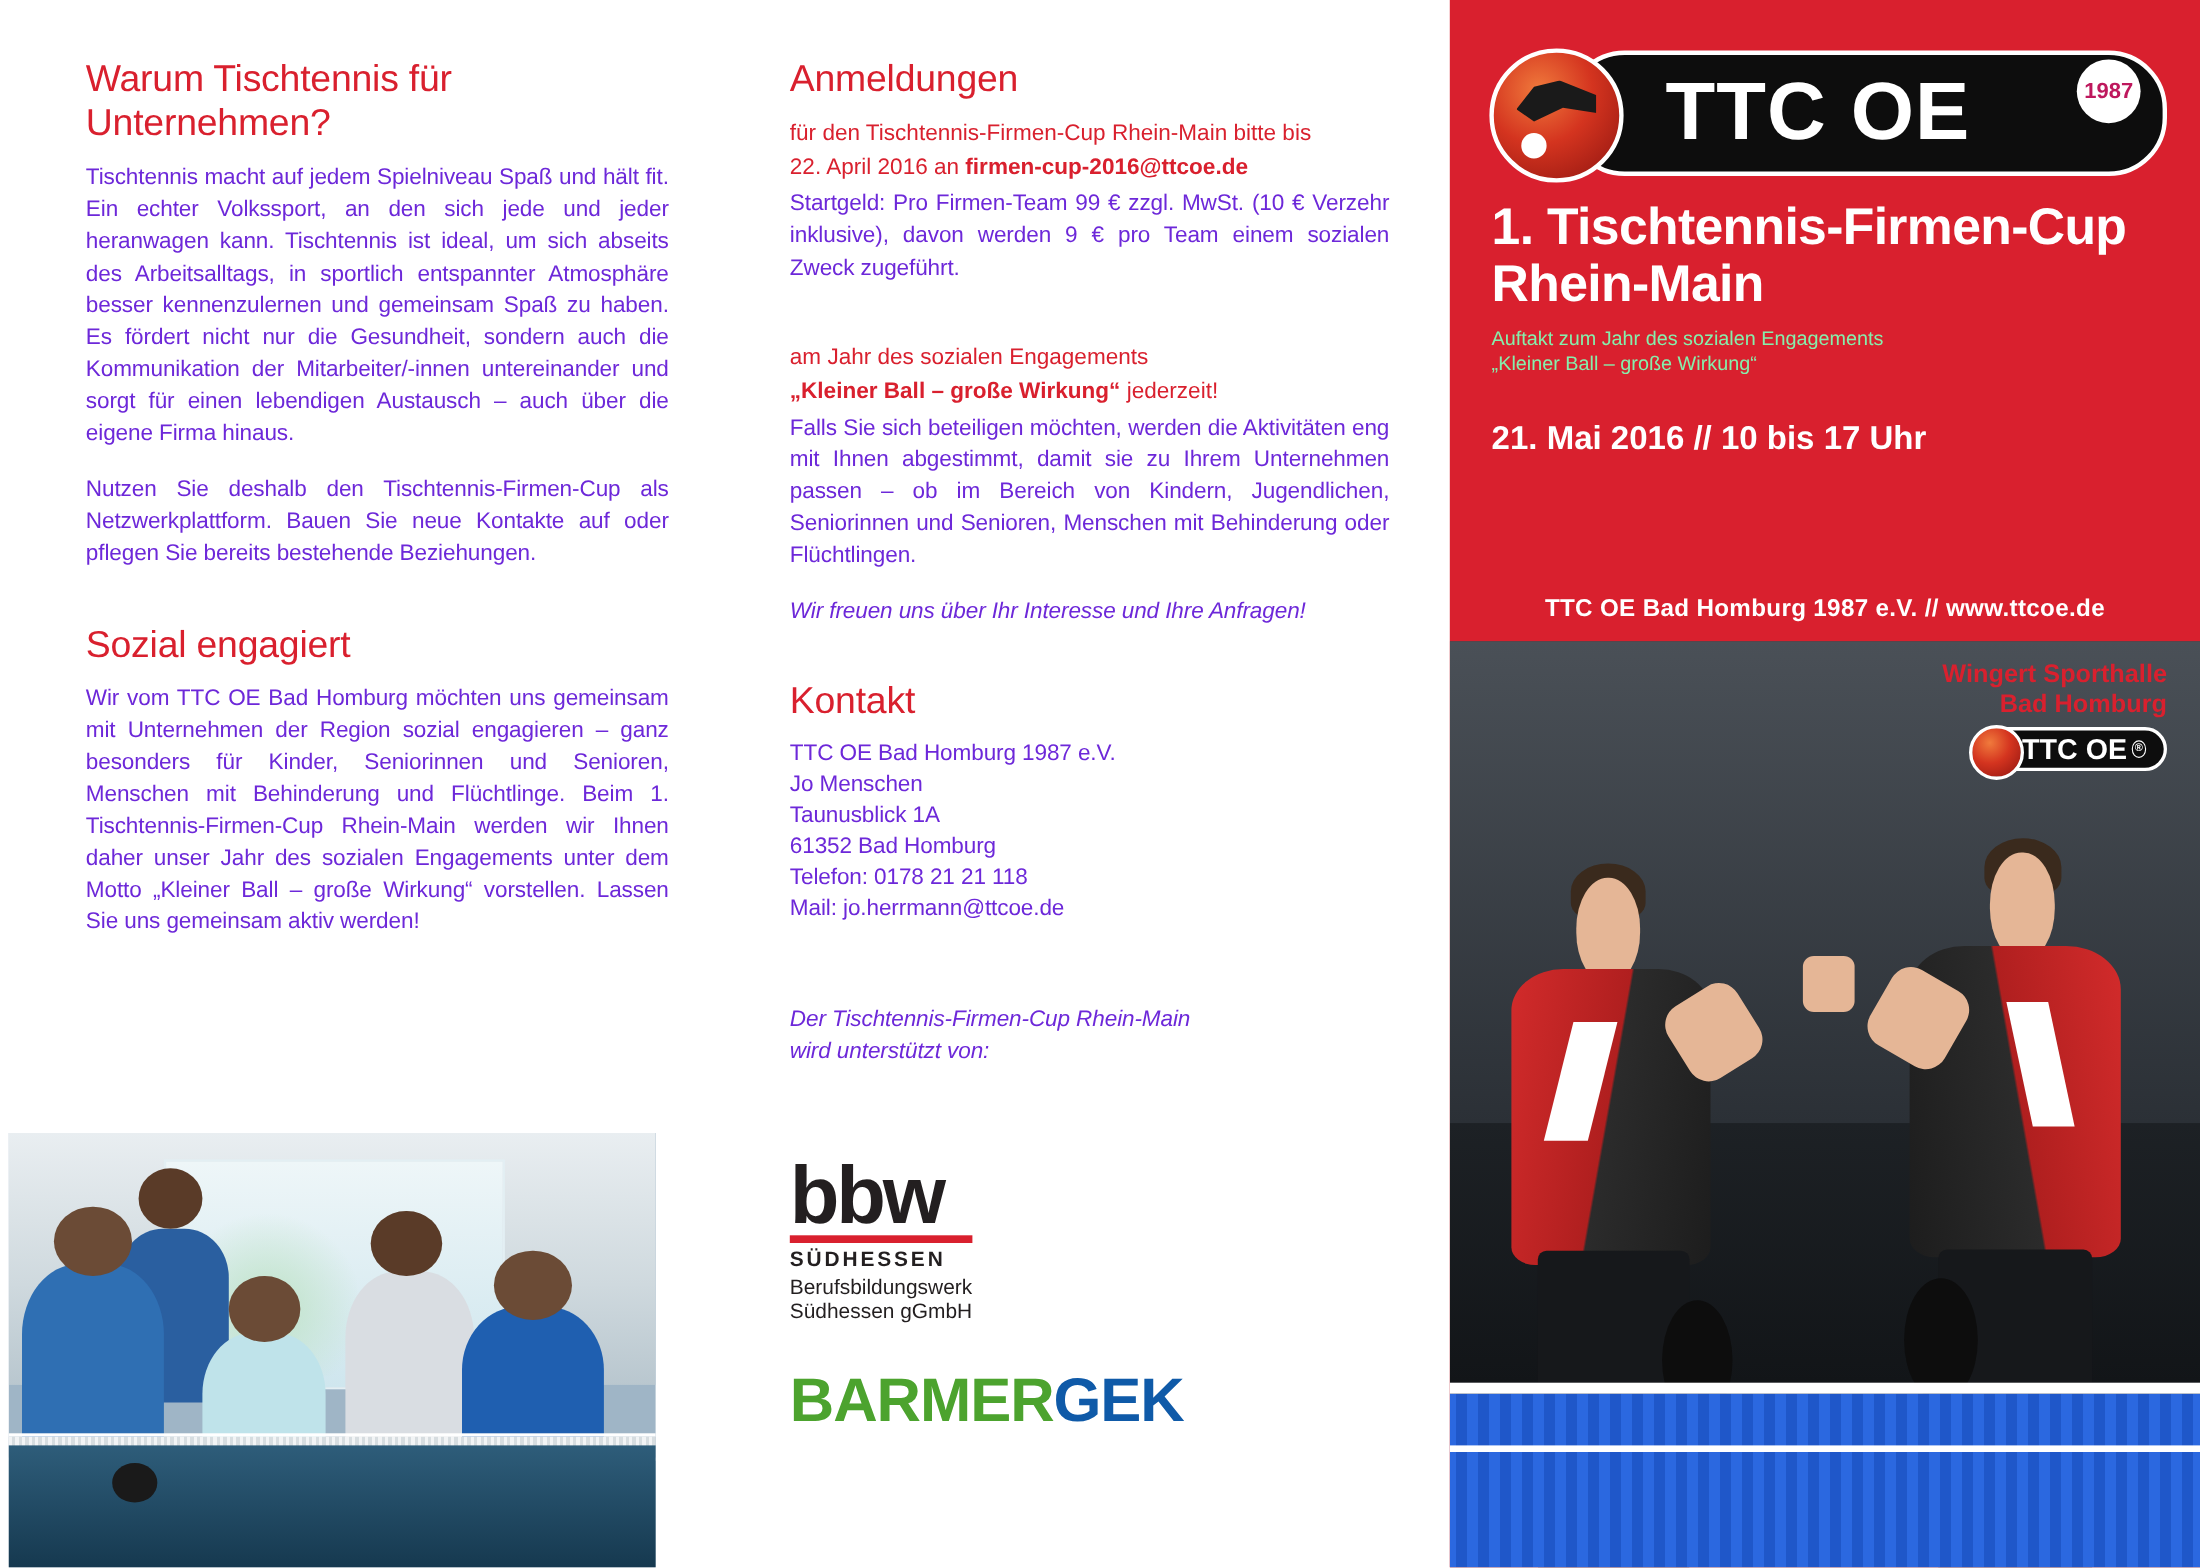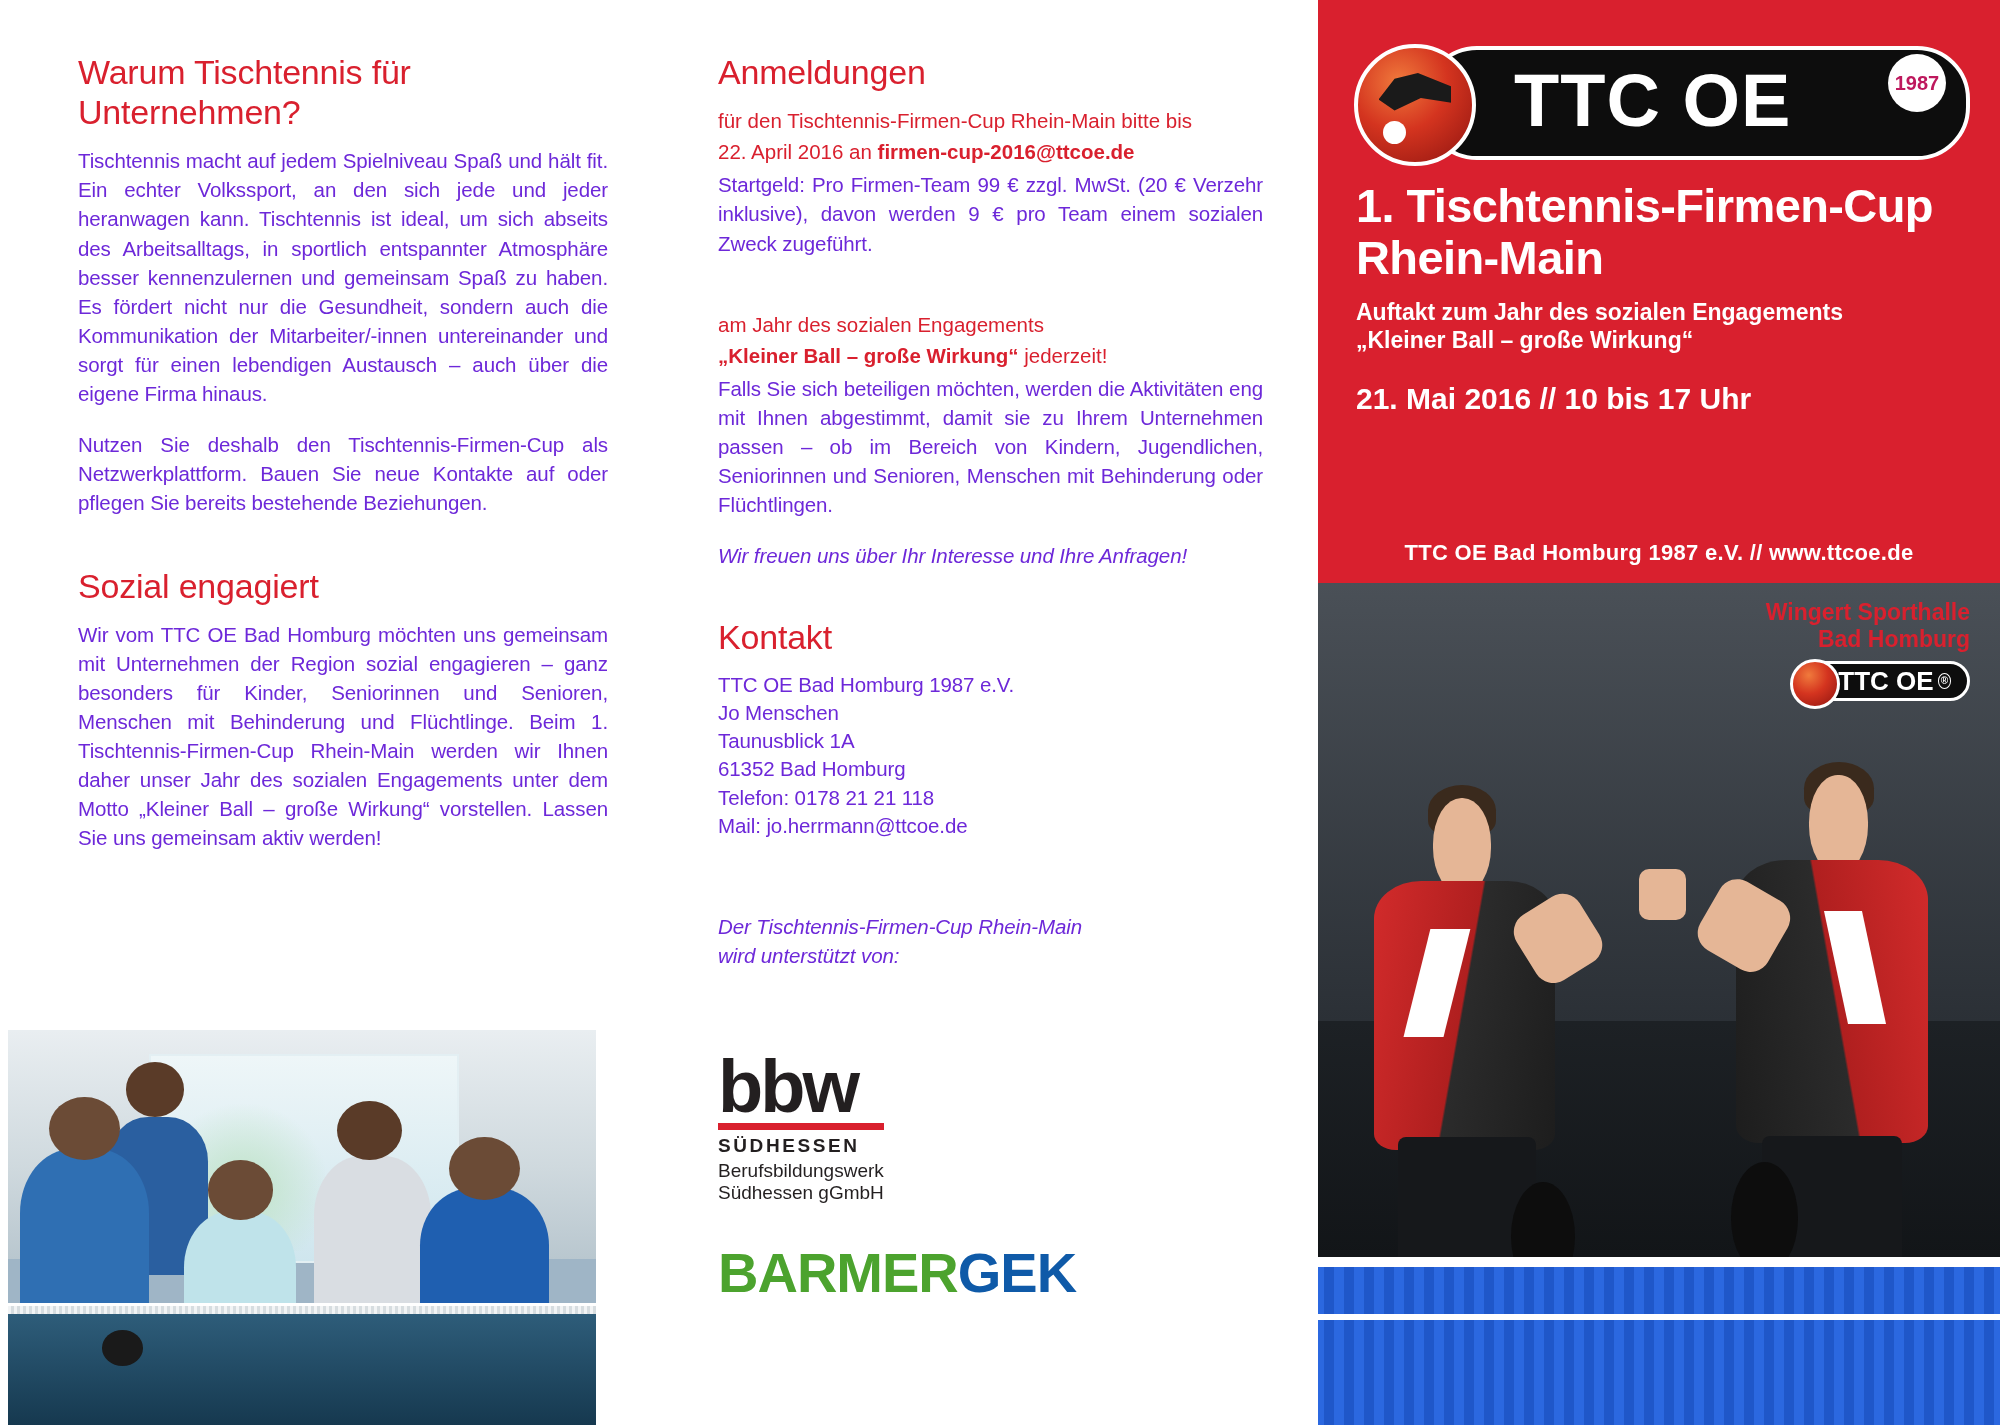--- a/index.html
+++ b/index.html
@@ -168,21 +168,21 @@
     font-size: 20px; font-weight: bold;
     display:flex; align-items:center; justify-content:center;
   }
   .r-title {
     position: absolute; left: 38px; top: 180px; width: 620px;
     color:#ffffff; font-size: 47px; font-weight: bold; line-height: 1.1;
     letter-spacing: -0.6px;
   }
   .r-sub {
     position: absolute; left: 38px; top: 298px; width: 620px;
-    color:#ffffff; font-size: 23px; font-weight: bold; line-height: 1.22;
+    color:#86efac; font-size: 18px; font-weight: normal; line-height: 1.22;
   }
   .r-date {
     position: absolute; left: 38px; top: 382px;
     color:#ffffff; font-size: 30px; font-weight: bold;
   }
   .r-footer {
     position: absolute; left: 0; top: 540px; width: 682px;
     text-align: center; color:#ffffff; font-size: 22px; font-weight: bold;
     letter-spacing: .3px;
   }
@@ -306,21 +306,21 @@
     <div class="pl-table"></div>
     <div class="pl-bat"></div>
   </div>
 
   <div class="col col-mid" style="top:52px;">
 
     <div class="block">
       <h2 class="heading">Anmeldungen</h2>
       <p class="red">für den Tischtennis-Firmen-Cup Rhein-Main bitte bis</p>
       <p class="red" style="margin-bottom:4px;"><span>22. April 2016 an </span><span class="bold">firmen-cup-2016@ttcoe.de</span></p>
-      <p class="body last">Startgeld: Pro Firmen-Team 99 € zzgl. MwSt. (20 € Verzehr inklusive), davon werden 9 € pro Team einem sozialen Zweck zugeführt.</p>
+      <p class="body last">Startgeld: Pro Firmen-Team 99 € zzgl. MwSt. (10 € Verzehr inklusive), davon werden 9 € pro Team einem sozialen Zweck zugeführt.</p>
     </div>
 
     <div class="block" style="margin-top:52px;">
       <p class="red">am Jahr des sozialen Engagements</p>
       <p class="red" style="margin-bottom:4px;"><span class="bold">„Kleiner Ball – große Wirkung“</span><span> jederzeit!</span></p>
       <p class="body">Falls Sie sich beteiligen möchten, werden die Aktivitäten eng mit Ihnen abgestimmt, damit sie zu Ihrem Unternehmen passen – ob im Bereich von Kindern, Jugendlichen, Seniorinnen und Senioren, Menschen mit Behinderung oder Flüchtlingen.</p>
       <p class="body italic last" style="text-align:left;">Wir freuen uns über Ihr Interesse und Ihre Anfragen!</p>
     </div>
 
     <div class="block" style="margin-top:46px;">

